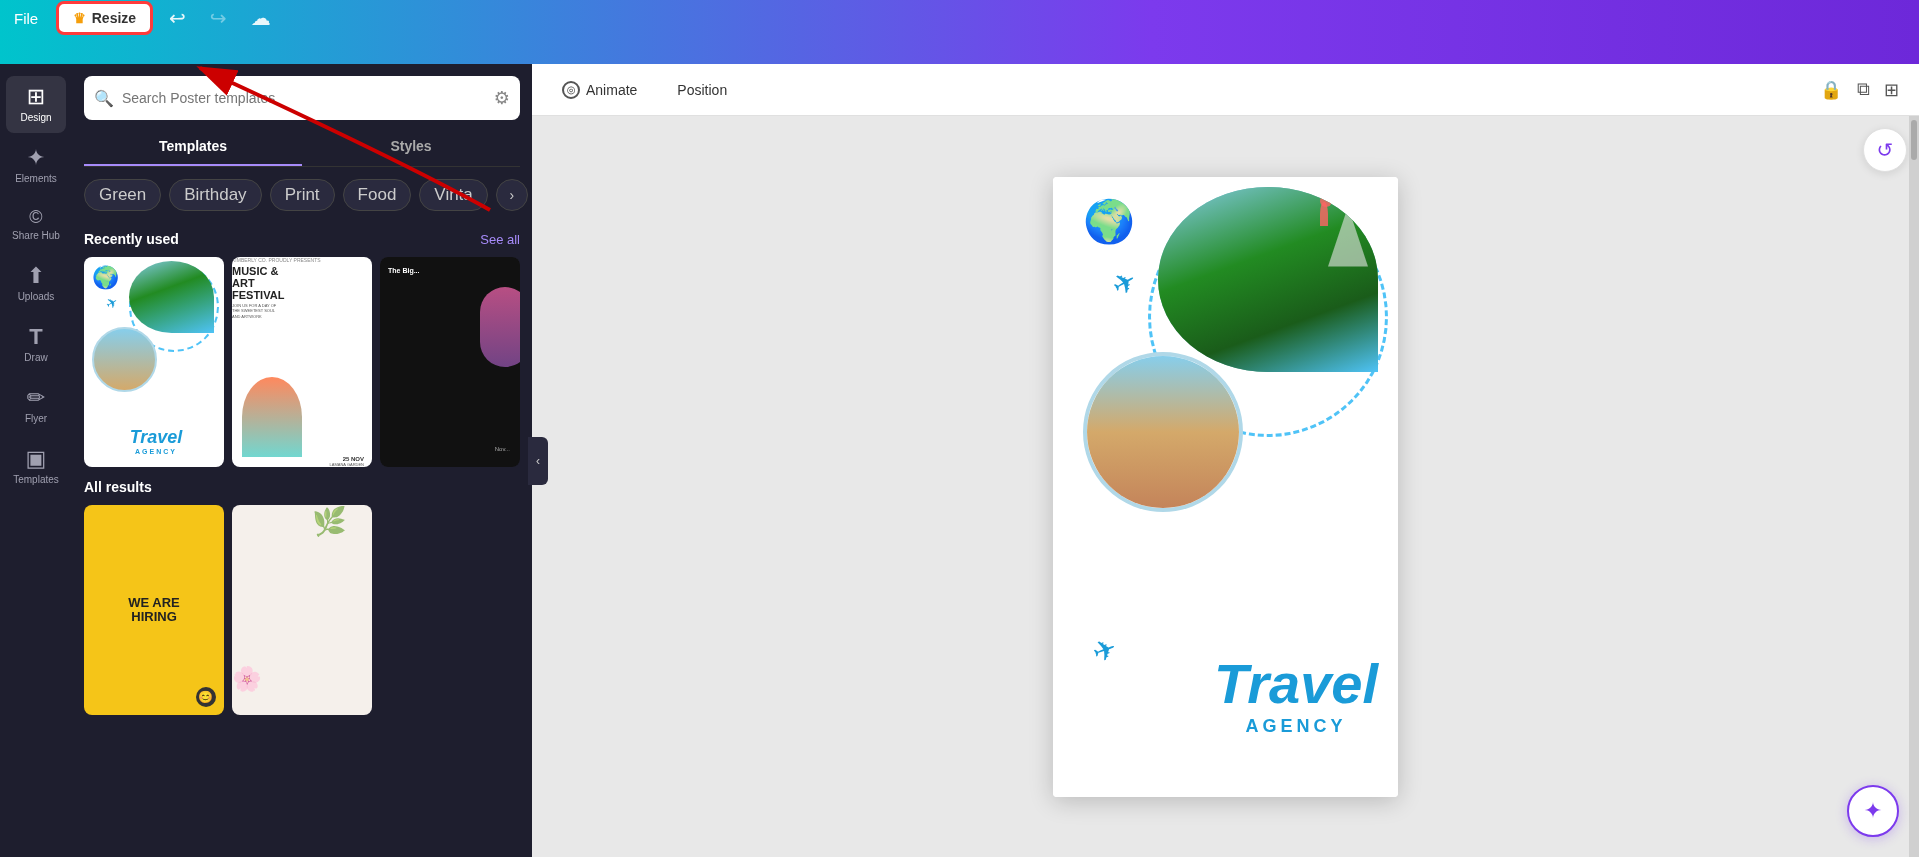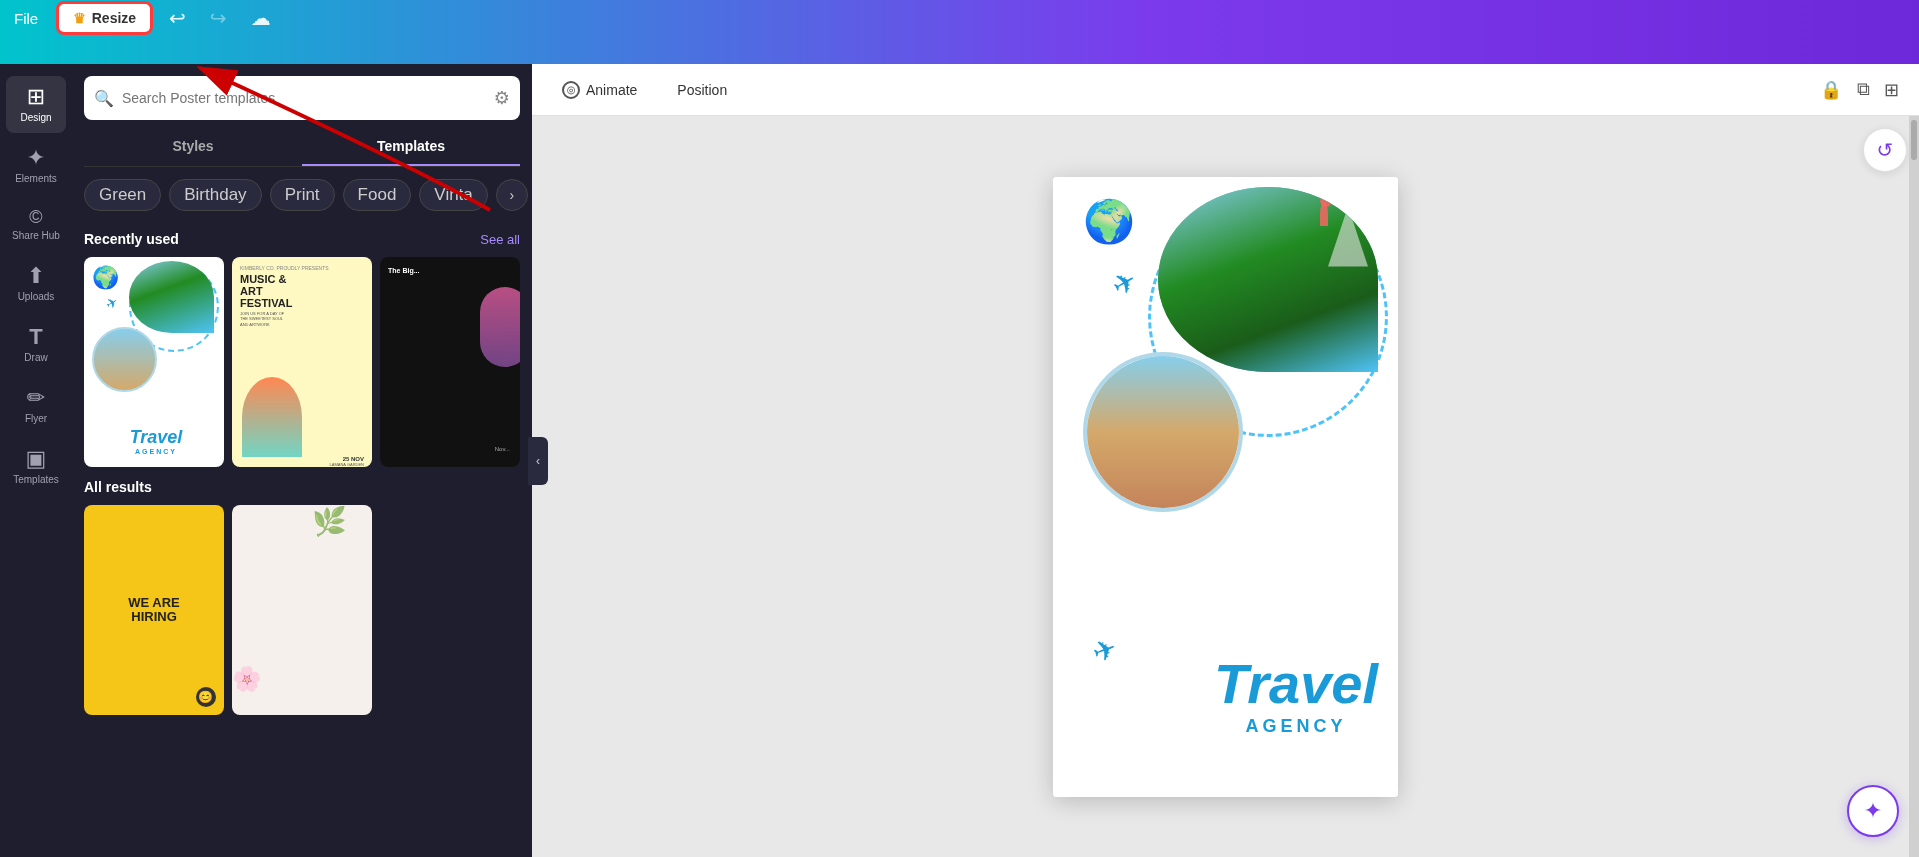--- a/index.html
+++ b/index.html
@@ -383,22 +383,22 @@
   <div class="panel-wrapper">
     <div class="templates-panel">
 
       <div class="search-bar">
         <span class="search-icon">🔍</span>
         <input class="search-input" type="text" placeholder="Search Poster templates" style="">
         <button class="filter-icon-btn">⚙</button>
       </div>
 
       <div class="panel-tabs">
+        <div class="panel-tab active">Templates</div>
         <div class="panel-tab">Styles</div>
-        <div class="panel-tab active">Templates</div>
       </div>
 
       <div class="filter-chips">
         <div class="chip">Green</div>
         <div class="chip">Birthday</div>
         <div class="chip">Print</div>
         <div class="chip">Food</div>
         <div class="chip">Vinta</div>
         <div class="chip-more">›</div>
       </div>
@@ -428,21 +428,21 @@
               <div style="position:absolute;top:38px;left:22px;font-size:14px;color:#1a9bd8;transform:rotate(-30deg);">✈</div>
 
               <div style="position:absolute;bottom:12px;left:8px;right:4px;text-align:center;">
                 <div style="font-size:18px;font-weight:900;color:#1a9bd8;font-style:italic;line-height:1;">Travel</div>
                 <div style="font-size:7px;font-weight:700;color:#1a9bd8;letter-spacing:2px;margin-top:2px;">AGENCY</div>
               </div>
             </div>
           </div>
 
           <div class="template-card">
-            <div style="width:100%;height:100%;background:#fef9c3;position:relative;overflow:hidden;padding:8px;">
+            <div style="width:100%;height:100%;background:#ffffff;position:relative;overflow:hidden;">
               <div style="font-size:5px;color:#888;margin-bottom:2px;">KIMBERLY CO. PROUDLY PRESENTS</div>
               <div style="font-size:11px;font-weight:900;color:#222;line-height:1.1;">MUSIC &amp;<br>ART<br>FESTIVAL</div>
               <div style="font-size:4px;color:#555;margin-top:2px;line-height:1.3;">JOIN US FOR A DAY OF<br>THE SWEETEST SOUL<br>AND ARTWORK</div>
 
               <div style="position:absolute;bottom:10px;left:10px;width:60px;height:80px;background:linear-gradient(180deg,#ff6b35,#4ecdc4);border-radius:50% 50% 0 0;opacity:0.8;"></div>
               <div style="position:absolute;bottom:5px;right:8px;font-size:6px;color:#333;font-weight:700;">25 NOV</div>
               <div style="position:absolute;bottom:0;right:8px;font-size:4px;color:#555;">LAMANA GARDEN</div>
             </div>
           </div>
 

